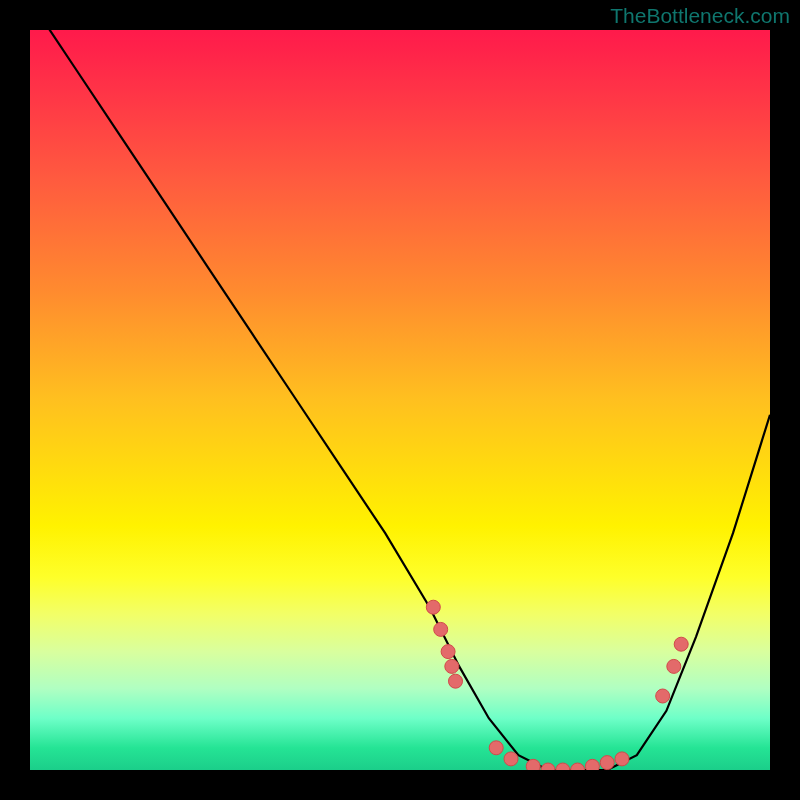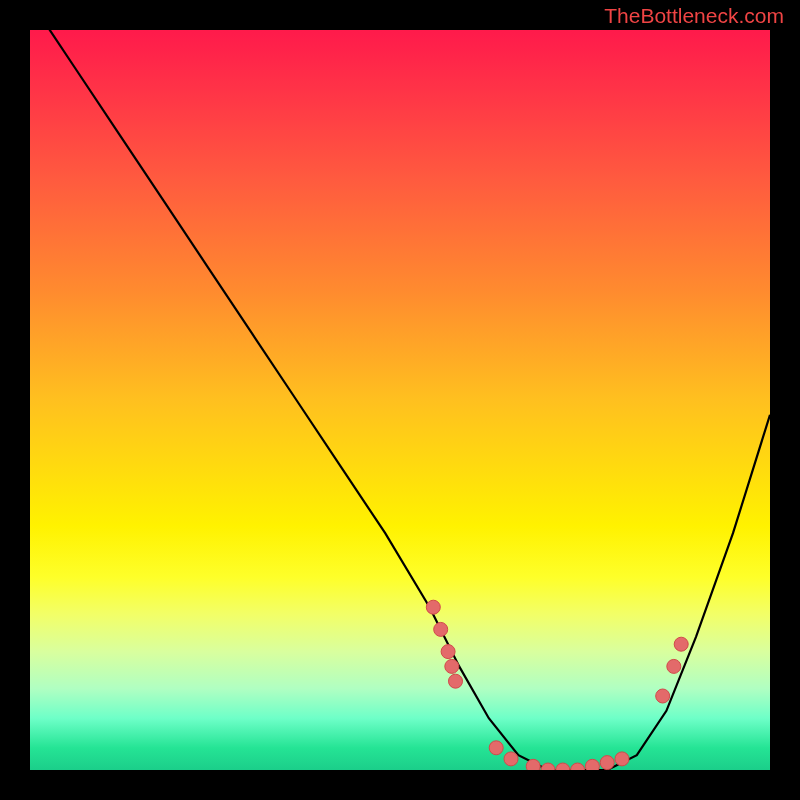--- a/index.html
+++ b/index.html
@@ -7,22 +7,22 @@
     width: 800px;
     height: 800px;
     background: #000;
     position: relative;
     font-family: Arial, sans-serif;
     overflow: hidden;
   }
   .watermark {
     position: absolute;
     top: 4px;
-    right: 16px;
-    color: #ef4444;
+    right: 10px;
+    color: #0f766e;
     font-size: 21px;
     font-weight: 500;
     z-index: 10;
   }
   .plot-area {
     position: absolute;
     left: 30px;
     top: 30px;
     width: 740px;
     height: 740px;

